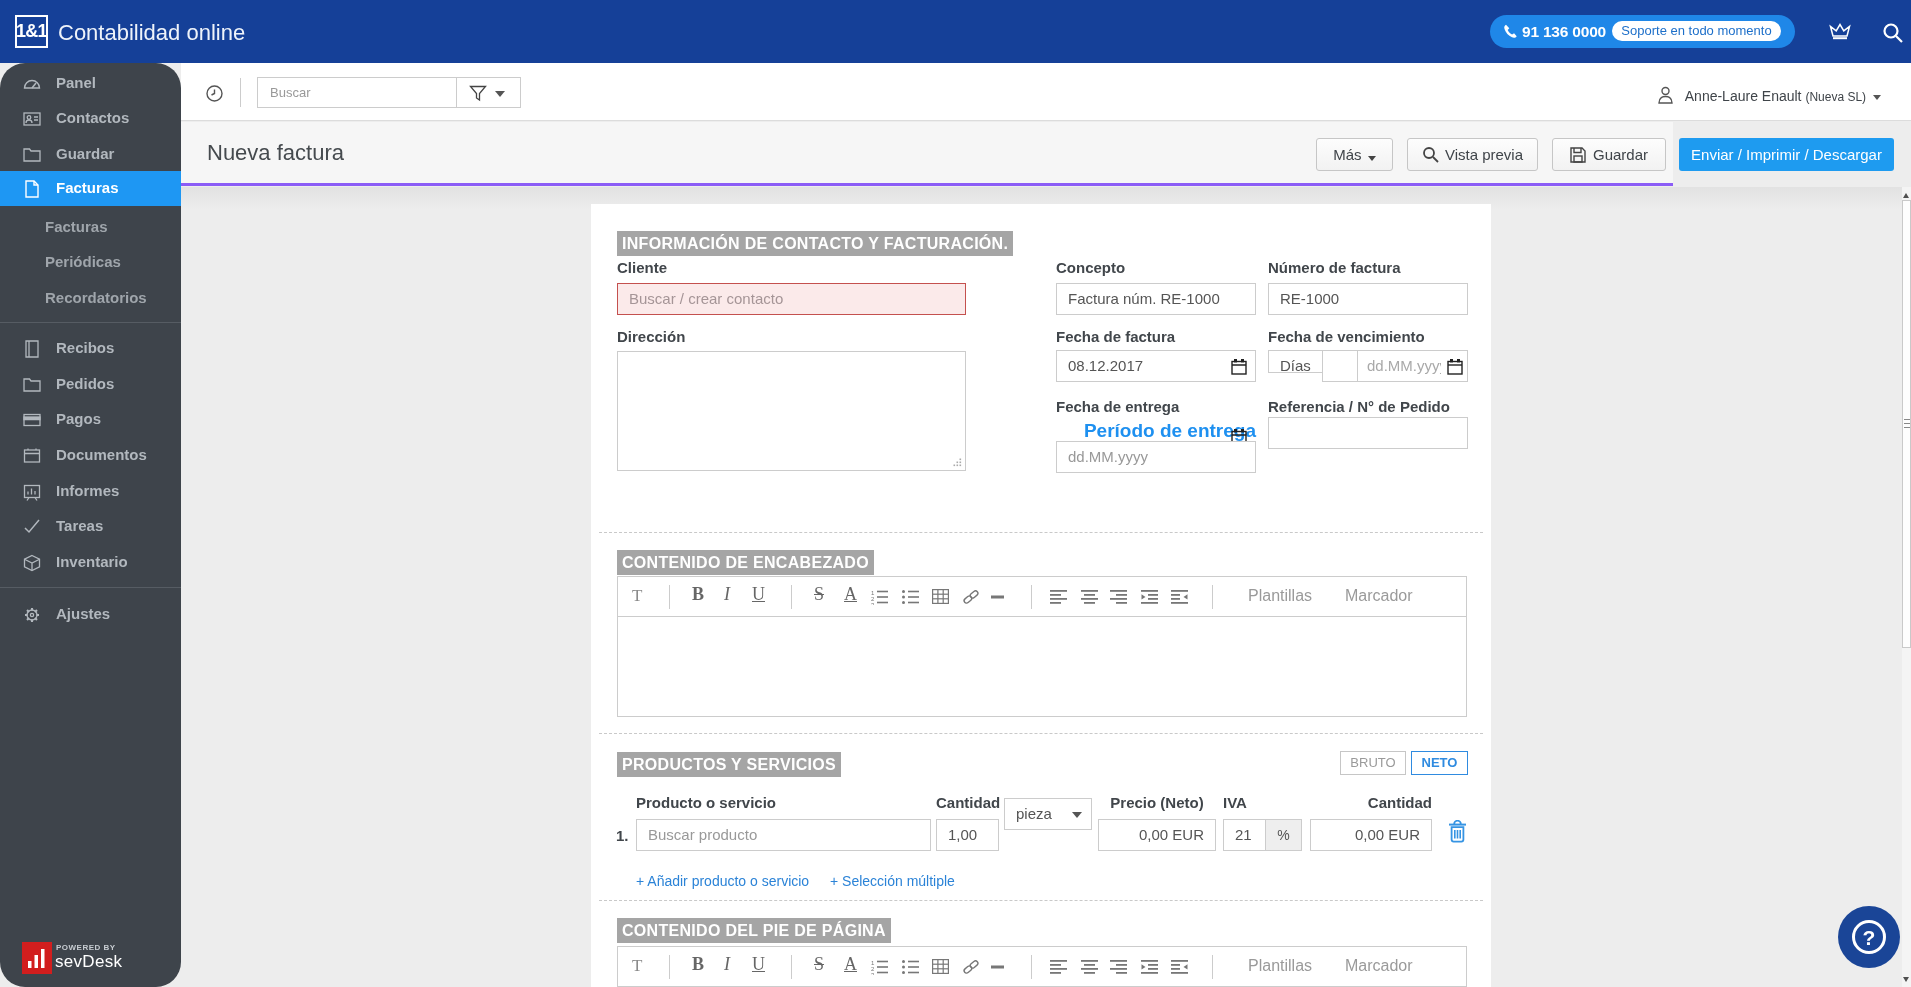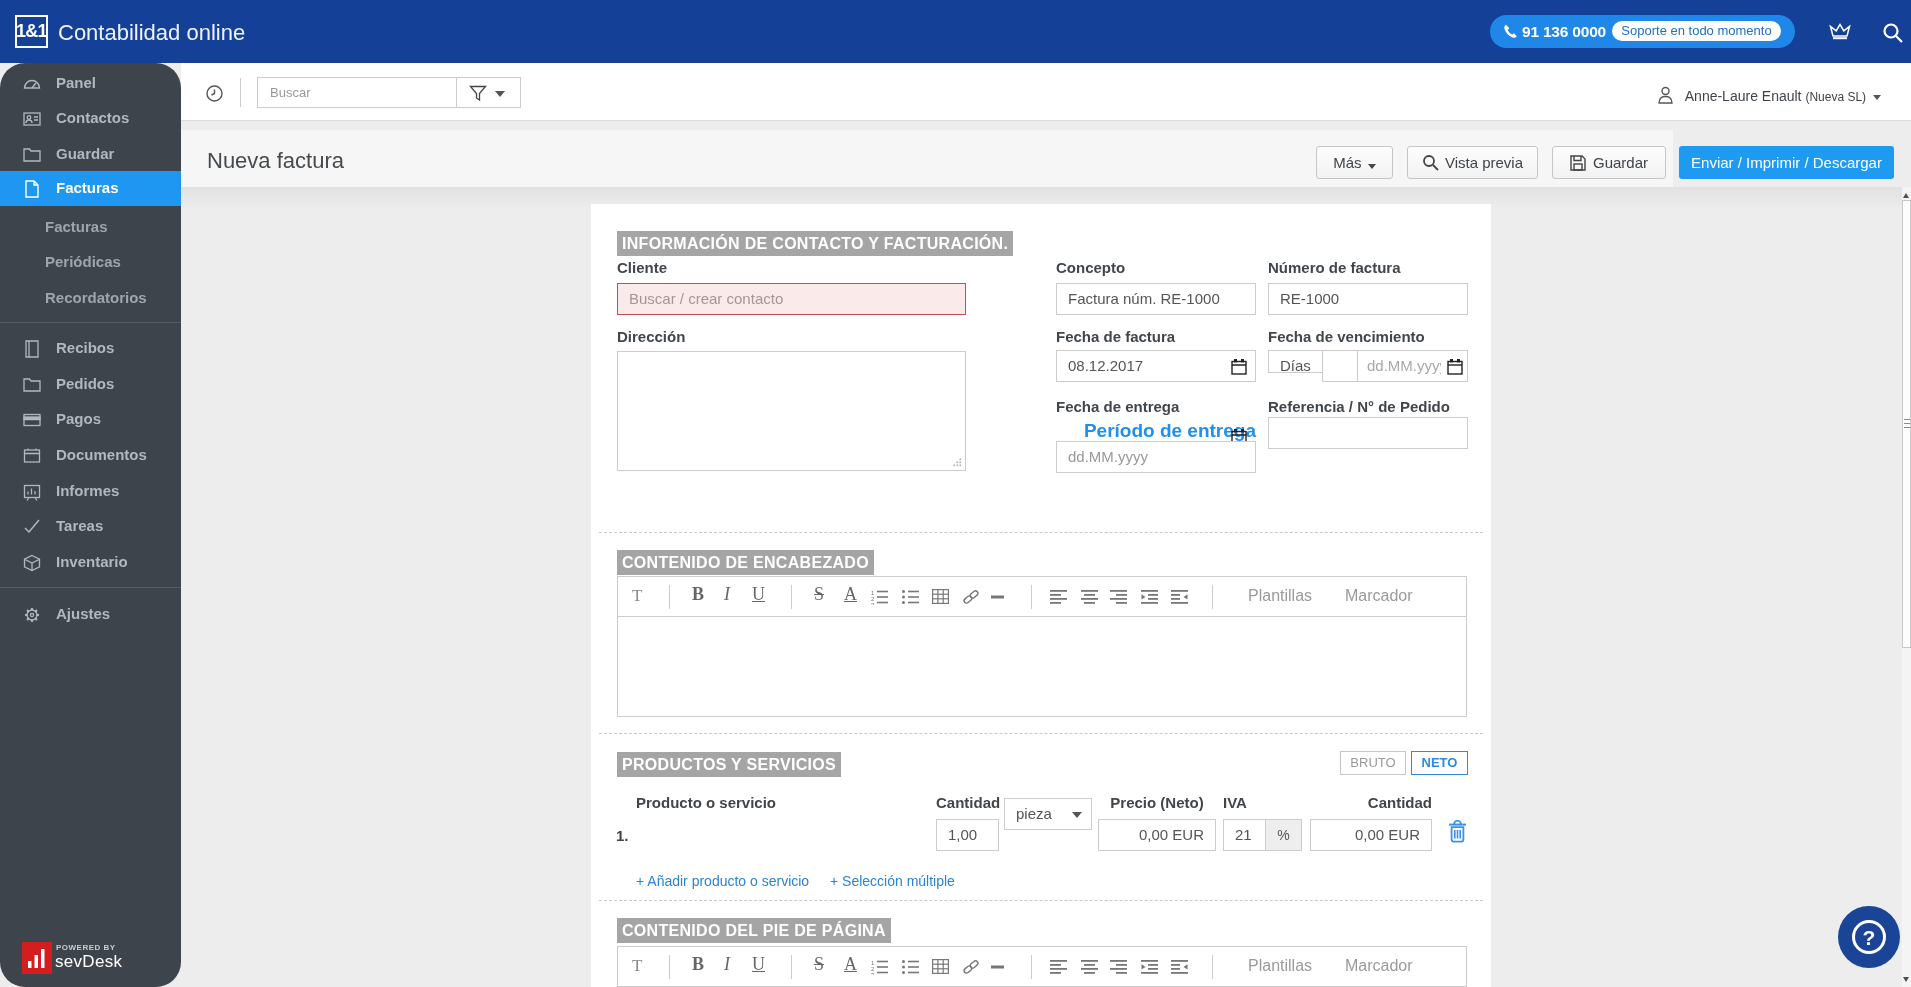--- a/index.html
+++ b/index.html
@@ -23,21 +23,21 @@
 #sevlogo { position:absolute; left:22px; top:879px; width:24px; height:24px; background:#d21e1e; }
 #powered { position:absolute; left:56px; top:880px; font-size:8px; letter-spacing:0.5px; color:#c7ccd1; font-weight:bold; }
 #sevname { position:absolute; left:55px; top:889px; font-size:17px; color:#fff; letter-spacing:0.3px; }
 
 #toolbar { position:absolute; top:63px; left:181px; width:1730px; height:58px; background:#fff; border-bottom:1px solid #dcdcdc; }
 #tsearch { position:absolute; left:76px; top:14px; width:200px; height:31px; border:1px solid #ccc; background:#fff; font-size:13px; color:#999; line-height:29px; padding-left:12px; }
 #tfilter { position:absolute; left:276px; top:14px; width:64px; height:31px; border:1px solid #ccc; border-left:none; }
 #tdivline { position:absolute; left:59px; top:15px; width:1px; height:29px; background:#ccc; }
 #userbox { position:absolute; right:30px; top:20px; font-size:14px; color:#3f4449; white-space:nowrap; }
 
-#pagehead { position:absolute; top:130px; left:181px; width:1492px; height:64px; background:#f6f6f6; border-bottom:1px solid #8b5cf6; }
+#pagehead { position:absolute; top:122px; left:181px; width:1492px; height:64px; background:#f6f6f6; border-bottom:3px solid #8b5cf6; }
 #ptitle { position:absolute; left:26px; top:18px; font-size:22px; color:#454a4e; }
 .hbtn { position:absolute; top:16px; height:33px; border:1px solid #c6c6c6; border-radius:3px; background:linear-gradient(#fdfdfd,#f2f2f2); font-size:15px; color:#3f4449; text-align:center; }
 #btn-mas { left:1135px; width:77px; line-height:31px; }
 #btn-vista { left:1226px; width:131px; line-height:31px; }
 #btn-guardar { left:1371px; width:114px; line-height:31px; }
 #btn-enviar { position:absolute; left:1498px; top:16px; width:215px; height:33px; border-radius:3px; background:#1e9bf0; color:#fff; font-size:15px; text-align:center; line-height:33px; }
 
 #content { position:absolute; top:187px; left:181px; width:1721px; height:800px; background:linear-gradient(#e2e2e2,#ededed 22px); }
 #card { position:absolute; left:410px; top:17px; width:900px; background:#fff; min-height:790px; }
 .chip { display:inline-block; background:#a5a5a5; color:#fff; font-size:16px; font-weight:bold; padding:3.5px 5px; letter-spacing:0.3px; }
@@ -357,20 +357,21 @@
   <div style="position:absolute;left:8px;top:529px;width:884px;border-top:1px dashed #c9c9c9;"></div>
   <div class="chip" style="position:absolute;left:26px;top:548px">PRODUCTOS Y SERVICIOS</div>
   <div style="position:absolute;left:749px;top:547px;width:66px;height:24px;border:1px solid #c6c6c6;color:#9a9a9a;font-size:13px;text-align:center;line-height:22px;">BRUTO</div>
   <div style="position:absolute;left:820px;top:547px;width:57px;height:24px;border:1px solid #2f8be0;color:#2f8be0;font-size:13px;font-weight:bold;text-align:center;line-height:22px;">NETO</div>
   <div class="lab" style="position:absolute;left:45px;top:590px">Producto o servicio</div>
   <div class="lab" style="position:absolute;left:345px;top:590px;width:63px;text-align:center;">Cantidad</div>
   <div class="lab" style="position:absolute;left:507px;top:590px;width:118px;text-align:center;">Precio (Neto)</div>
   <div class="lab" style="position:absolute;left:632px;top:590px;">IVA</div>
   <div class="lab" style="position:absolute;left:719px;top:590px;width:122px;text-align:right;">Cantidad</div>
   <div style="position:absolute;left:25px;top:623px;font-size:15px;font-weight:bold;color:#41464b;">1.</div>
+  <div class="inp ph" style="position:absolute;left:45px;top:615px;width:295px;height:32px;line-height:30px;padding-left:11px;">Buscar producto</div>
   <div class="inp" style="position:absolute;left:345px;top:615px;width:63px;height:32px;line-height:30px;padding-left:11px;">1,00</div>
   <div class="inp" style="position:absolute;left:413px;top:594px;width:88px;height:32px;line-height:30px;padding-left:11px;">pieza<span style="position:absolute;right:9px;top:13px;width:0;height:0;border:5px solid transparent;border-top:6px solid #555;"></span></div>
   <div class="inp" style="position:absolute;left:507px;top:615px;width:118px;height:32px;line-height:30px;padding-right:11px;text-align:right;">0,00 EUR</div>
   <div class="inp" style="position:absolute;left:632px;top:615px;width:43px;height:32px;line-height:30px;padding-left:11px;">21</div>
   <div style="position:absolute;left:674px;top:615px;width:37px;height:32px;border:1px solid #ccc;background:#eee;font-size:14px;color:#555;text-align:center;line-height:30px;">%</div>
   <div class="inp" style="position:absolute;left:719px;top:615px;width:122px;height:32px;line-height:30px;padding-right:11px;text-align:right;">0,00 EUR</div>
   <svg style="position:absolute;left:857px;top:616px" width="19" height="23" viewBox="0 0 19 23" fill="none" stroke="#3694e3" stroke-width="2">
         <line x1="1" y1="4.6" x2="18" y2="4.6"></line>
         <path d="M6.2 4 A3.3 3.3 0 0 1 12.8 4" stroke-width="1.8"></path>
         <path d="M3.6 7.2 H15.4 V19.6 Q15.4 21.6 13.4 21.6 H5.6 Q3.6 21.6 3.6 19.6 Z" stroke-width="1.8"></path>

